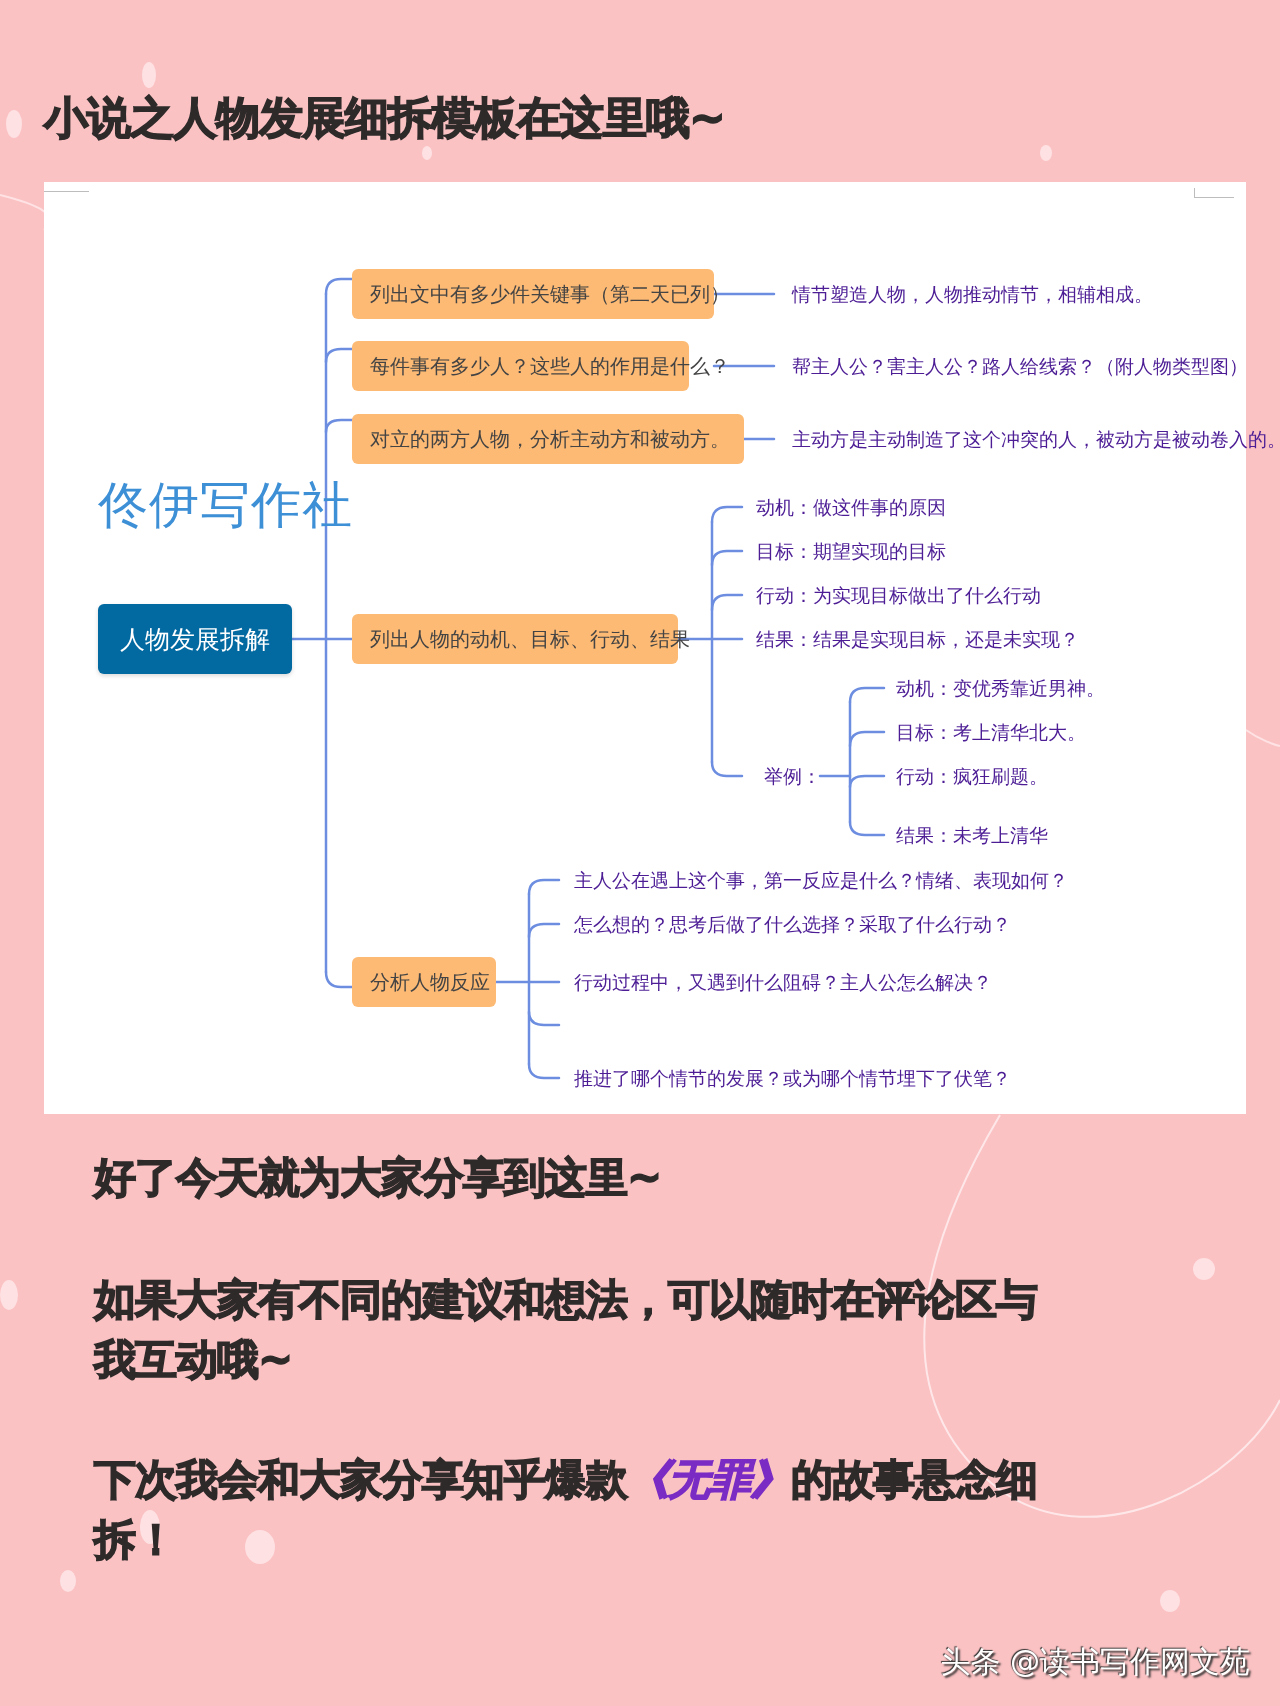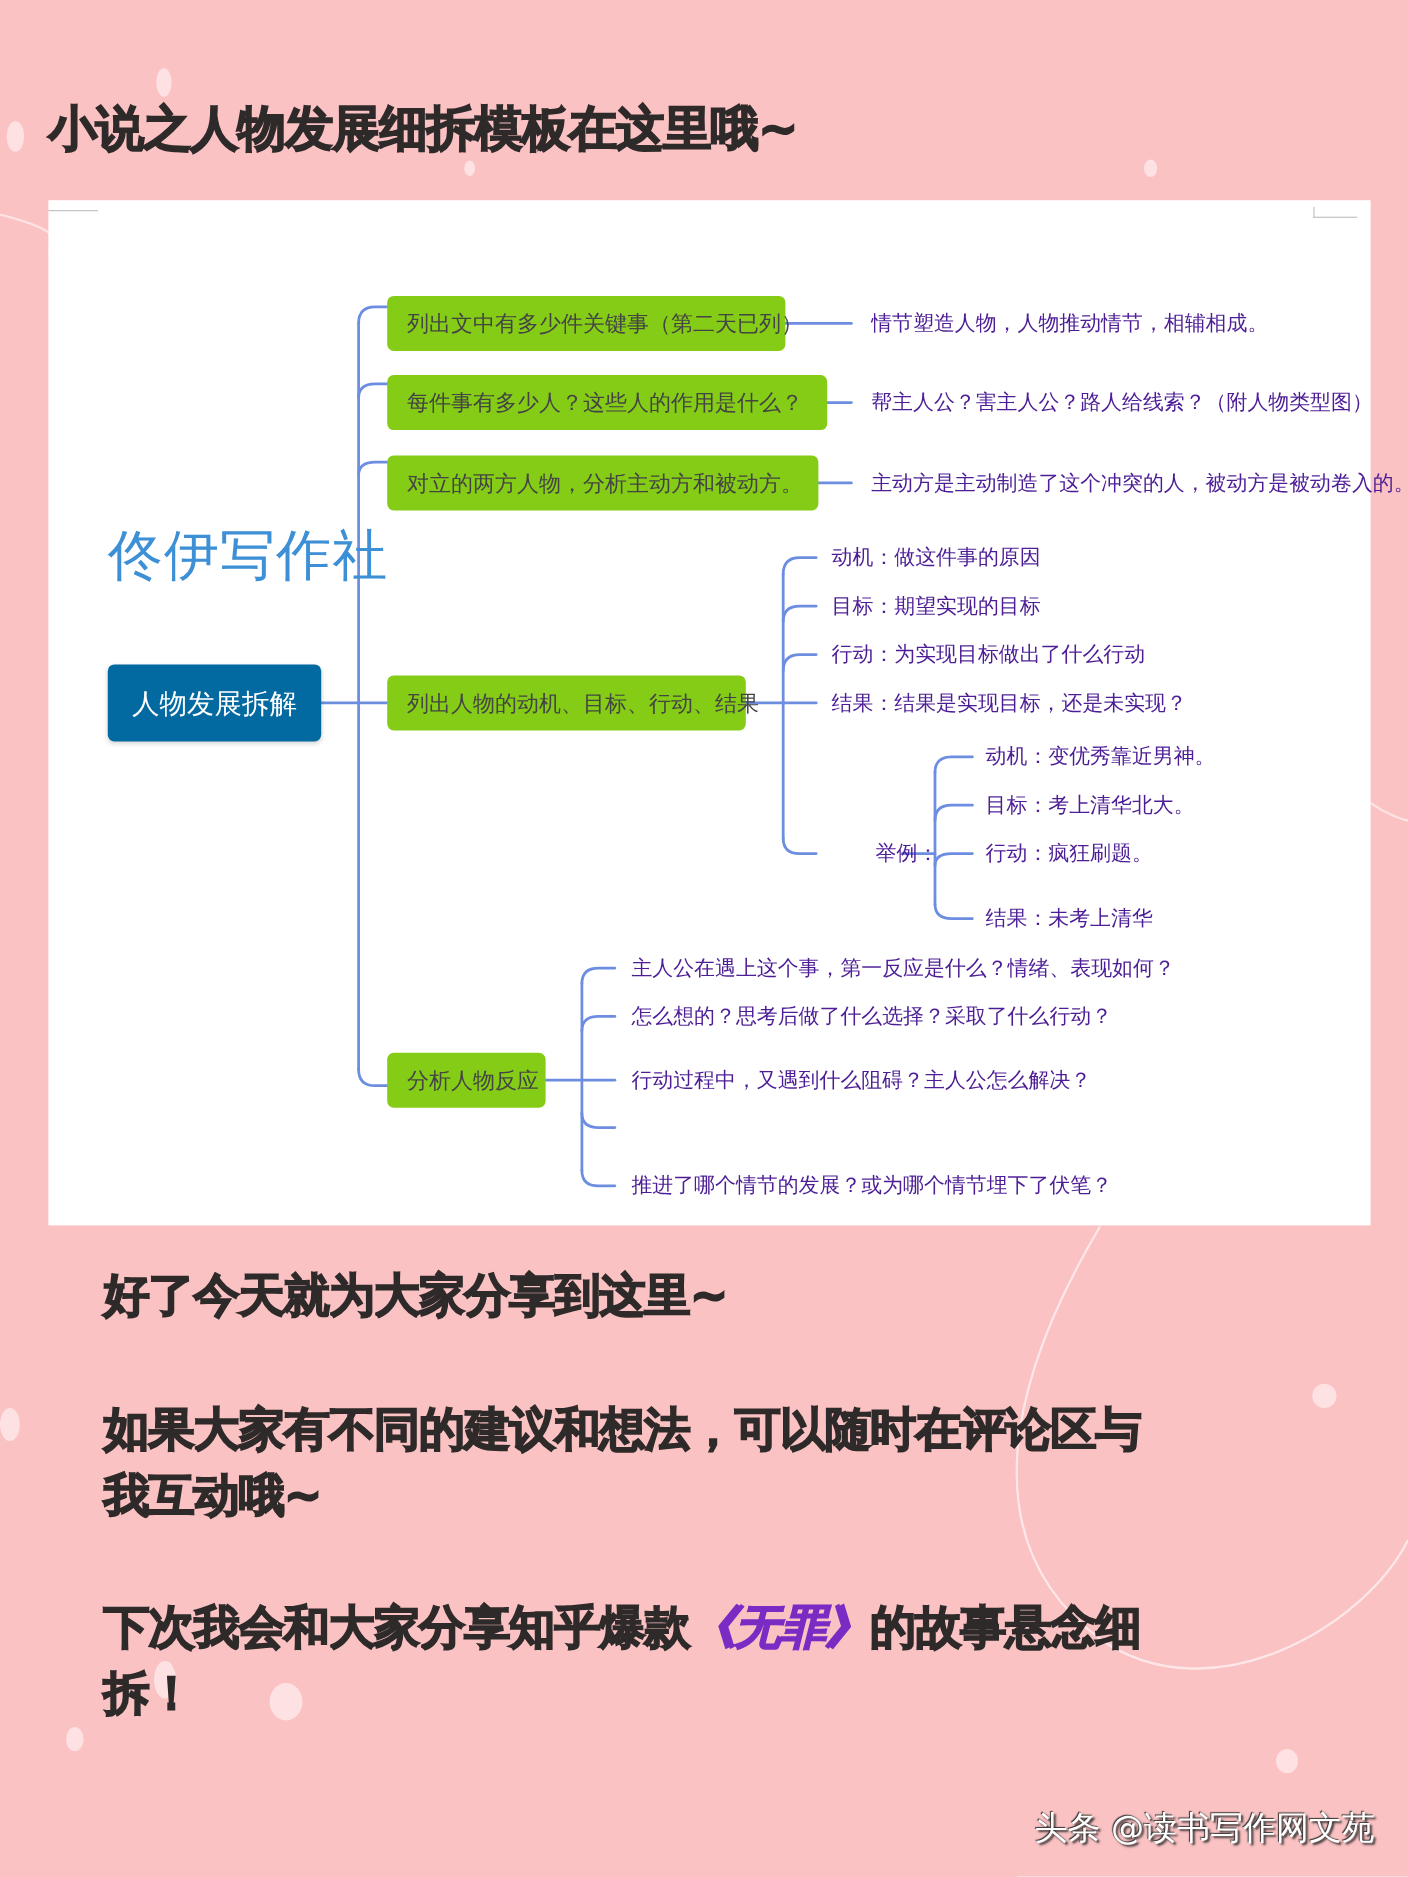--- a/index.html
+++ b/index.html
@@ -30,21 +30,21 @@
     position: absolute; left: 54px; top: 290px;
     font-size: 50px; color: #3d8fd6; font-weight: 300; letter-spacing: 1px;
   }
   .root-node {
     position: absolute; left: 54px; top: 422px; width: 194px; height: 70px;
     background: #0369a1; border-radius: 6px; color: #fff;
     font-size: 25px; display: flex; align-items: center; justify-content: center;
     box-shadow: 0 2px 4px rgba(0,0,0,0.15);
   }
   .l1-node {
-    position: absolute; background: #84cc16; border-radius: 6px;
+    position: absolute; background: #fdba74; border-radius: 6px;
     font-size: 20px; color: #444; height: 50px; padding: 5px 18px;
     display: flex; align-items: center; white-space: nowrap;
   }
   .leaf {
     position: absolute; font-size: 19px; color: #4c1d95; white-space: nowrap; line-height: 24px;
   }
   svg.lines { position: absolute; left: 0; top: 0; }
   .bottom-text {
     position: absolute; left: 94px; font-size: 42px; font-weight: 900; color: #2e2a2a;
     line-height: 60px; -webkit-text-stroke: 1.5px #2e2a2a; letter-spacing: -1px;
@@ -120,42 +120,42 @@
       <path d="M 485 882 Q 485 896 500 896 L 515 896"></path>
     </g>
   </svg>
 
   <div class="brand">佟伊写作社</div>
   <div class="root-node">人物发展拆解</div>
 
   <div class="l1-node" style="left:308px;top:87px;width:362px;">
     <span>列出文中有多少件关键事（第二天已列）</span>
   </div>
-  <div class="l1-node" style="left:308px;top:159px;width:400px;">
+  <div class="l1-node" style="left:308px;top:159px;width:337px;">
     <span>每件事有多少人？这些人的作用是什么？</span>
   </div>
   <div class="l1-node" style="left:308px;top:232px;width:392px;">
     <span>对立的两方人物，分析主动方和被动方。</span>
   </div>
   <div class="l1-node" style="left:308px;top:432px;width:326px;">
     <span>列出人物的动机、目标、行动、结果</span>
   </div>
   <div class="l1-node" style="left:308px;top:775px;width:144px;">
     <span>分析人物反应</span>
   </div>
 
   <div class="leaf" style="left:748px;top:100px;">情节塑造人物，人物推动情节，相辅相成。</div>
   <div class="leaf" style="left:748px;top:172px;">帮主人公？害主人公？路人给线索？（附人物类型图）</div>
   <div class="leaf" style="left:748px;top:245px;">主动方是主动制造了这个冲突的人，被动方是被动卷入的。</div>
 
   <div class="leaf" style="left:712px;top:313px;">动机：做这件事的原因</div>
   <div class="leaf" style="left:712px;top:357px;">目标：期望实现的目标</div>
   <div class="leaf" style="left:712px;top:401px;">行动：为实现目标做出了什么行动</div>
   <div class="leaf" style="left:712px;top:445px;">结果：结果是实现目标，还是未实现？</div>
-  <div class="leaf" style="left:752px;top:582px;">举例：</div>
+  <div class="leaf" style="left:720px;top:582px;">举例：</div>
   <div class="leaf" style="left:852px;top:494px;">动机：变优秀靠近男神。</div>
   <div class="leaf" style="left:852px;top:538px;">目标：考上清华北大。</div>
   <div class="leaf" style="left:852px;top:582px;">行动：疯狂刷题。</div>
   <div class="leaf" style="left:852px;top:641px;">结果：未考上清华</div>
 
   <div class="leaf" style="left:530px;top:730px;">怎么想的？思考后做了什么选择？采取了什么行动？</div>
   <div class="leaf" style="left:530px;top:686px;">主人公在遇上这个事，第一反应是什么？情绪、表现如何？</div>
   <div class="leaf" style="left:530px;top:788px;">行动过程中，又遇到什么阻碍？主人公怎么解决？</div>
   <div class="leaf" style="left:530px;top:884px;">推进了哪个情节的发展？或为哪个情节埋下了伏笔？</div>
 </div>

